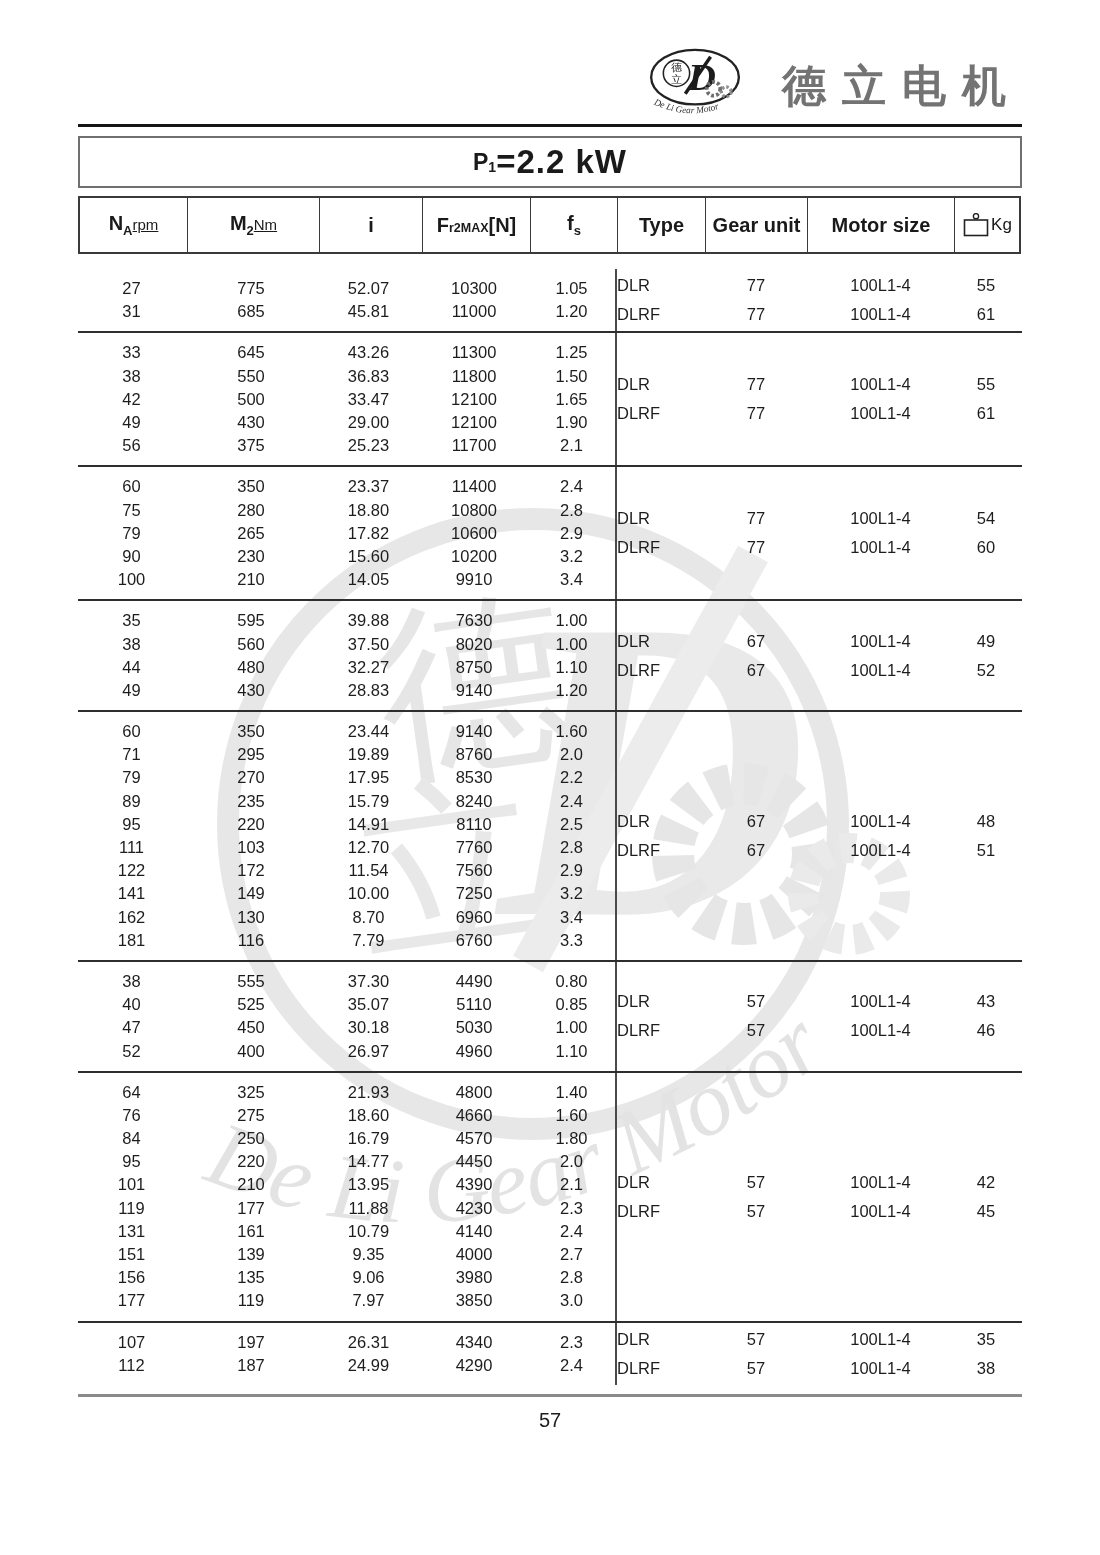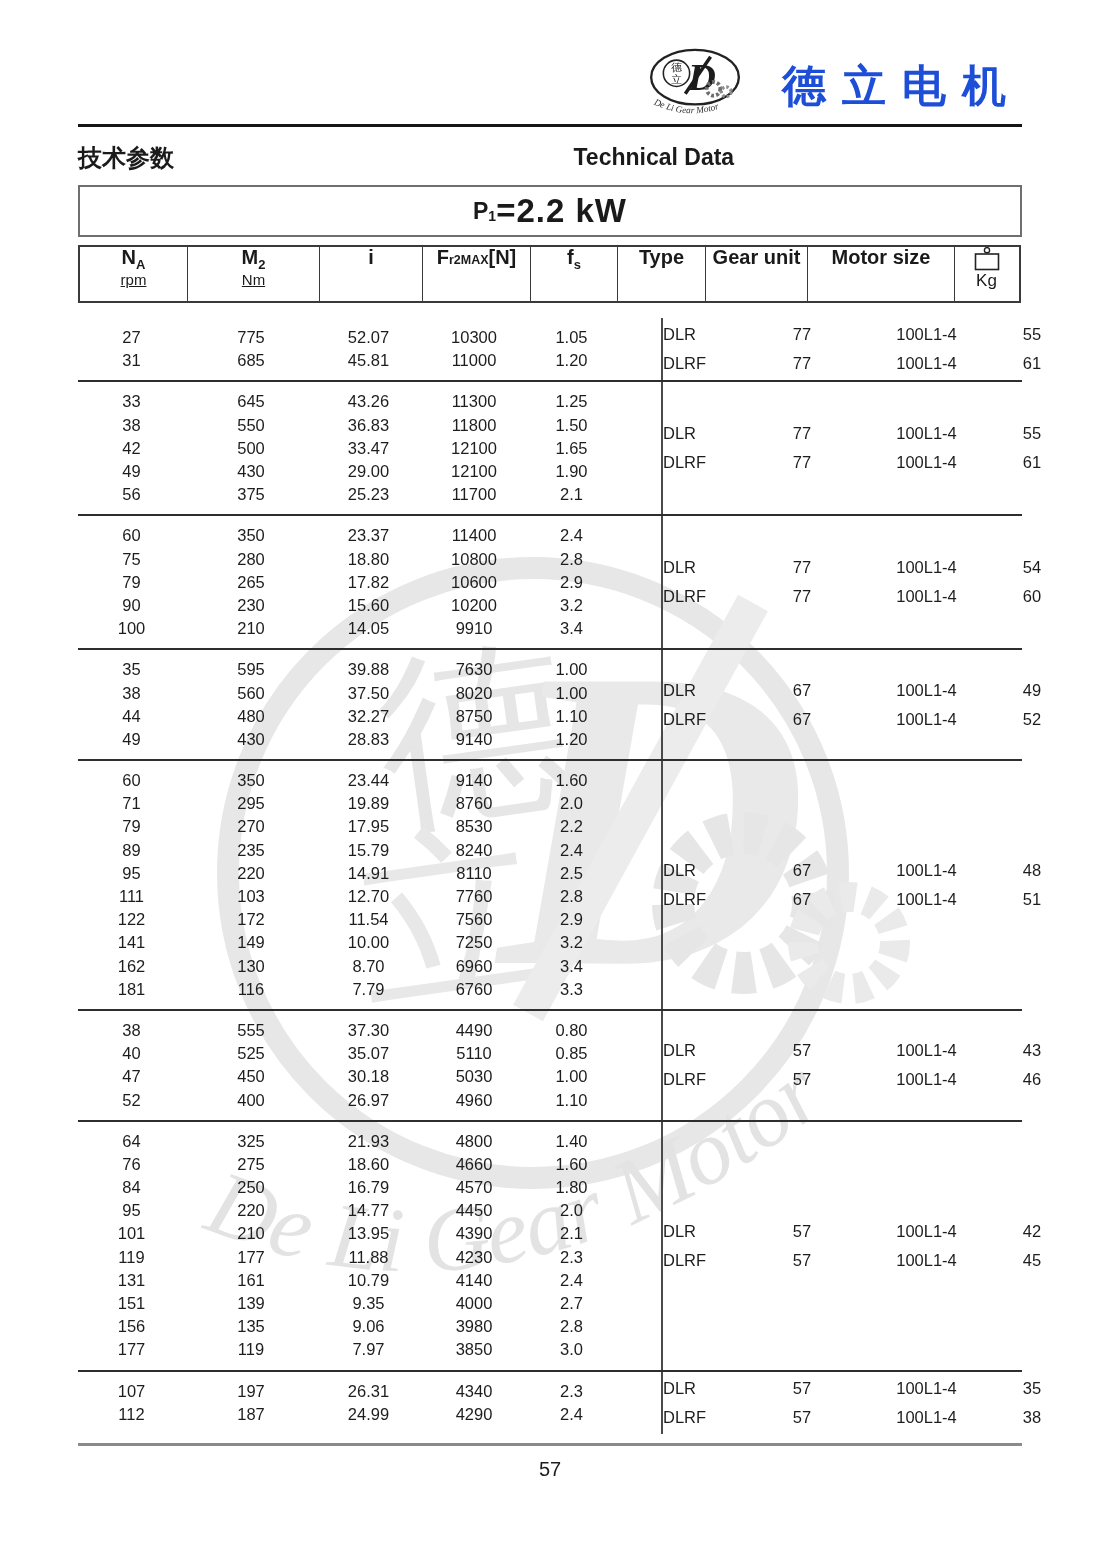--- a/index.html
+++ b/index.html
@@ -8,21 +8,21 @@
     background:#ffffff; overflow:hidden;
     font-family:"Liberation Sans", sans-serif; color:#1a1a1a;
   }
   .content { position:absolute; left:78px; top:0; width:944px; }
 
   
   .brand-row { margin-top:46px; height:74px; display:flex; justify-content:flex-end; align-items:center; gap:28px; }
   .logo-svg { width:118px; height:76px; }
   .brand-name {
     font-family:"DejaVu Sans", sans-serif; font-weight:bold;
-    font-size:44px; letter-spacing:16px; color:#1d4ed8; line-height:1; padding-top:6px;
+    font-size:44px; letter-spacing:16px; color:#737373; line-height:1; padding-top:6px;
   }
   .top-rule { border-top:3px solid #151515; margin-top:4px; }
 
   
   .section-row { position:relative; height:36px; margin-top:13px; }
   .sec-cn { position:absolute; left:0; top:2px; font-size:24px; font-weight:bold;
             font-family:"DejaVu Sans", sans-serif; }
   .sec-en { position:absolute; left:61%; top:4px; transform:translateX(-50%);
             font-size:23px; font-weight:bold; }
 
@@ -31,35 +31,35 @@
                display:flex; align-items:center; justify-content:center; }
   .power-p   { font-size:23px; font-weight:bold; }
   .power-sub { font-size:14px; font-weight:bold; position:relative; top:5px; }
   .power-val { font-size:33px; font-weight:bold; letter-spacing:1px; }
 
   
   .thead { margin-top:8px; width:943px; box-sizing:border-box;
            border:2px solid #3a3a3a; display:grid; height:58px;
            grid-template-columns:107px 132px 103px 108px 87px 88px 102px 147px 64px; }
   .th { border-left:1.5px solid #3a3a3a; box-sizing:border-box;
-        display:flex; flex-direction:column; align-items:center; }
+        display:flex; align-items:center; justify-content:center; }
   .th:first-child { border-left:none; }
   .th-main { font-size:20px; font-weight:bold; line-height:1.05; }
   .th-main sub { font-size:13px; font-weight:bold; }
   .th-sub { font-size:15px; line-height:1.1;text-decoration:underline; }
   .fr-sub { font-size:12.5px; font-weight:bold; }
   .kg-cell { gap:0; }
   .kg-icon { width:30px; height:24px; }
   .kg-label { font-size:17px; }
 
   
   .data-area { position:relative; margin-top:15px; }
   .watermark { position:absolute; left:55px; top:225px; width:830px; height:810px; pointer-events:none; }
   .groups { position:relative; }
-  .group { display:flex; border-bottom:2px solid #2e2e2e;gap:46px; }
+  .group { display:flex; border-bottom:2px solid #2e2e2e; }
   .group:last-child { border-bottom:none; }
   .g-left { width:537px; padding:8px 0; }
   .g-row { display:grid; grid-template-columns:107px 132px 103px 108px 87px;
            height:23.2px; align-items:center; }
   .num-cell { text-align:center; font-size:16.5px; color:#1d1d1d; }
   .g-right { width:405px; box-sizing:border-box; border-left:2px solid #4a4a4a;
              display:flex; flex-direction:column; justify-content:center; }
   .m-row { display:grid; grid-template-columns:88px 102px 147px 64px;
            height:29px; align-items:center; }
   .m-cell { text-align:center; font-size:16.5px; color:#1d1d1d; }
@@ -87,24 +87,20 @@
         <circle cx="92" cy="48" r="5" fill="none" stroke="#8d8d8d" stroke-width="3.4" stroke-dasharray="2.6 2"></circle>
         <path id="logoArc" d="M 12 58 Q 60 84 108 54" fill="none"></path>
         <text font-size="9.5" font-style="italic" fill="#333" font-family="Liberation Serif, serif">
           <textPath href="#logoArc" startOffset="6">De Li Gear Motor</textPath>
         </text>
       </svg>
       <div class="brand-name">德立电机</div>
     </div>
     <div class="top-rule"></div>
 
-    <div class="section-row">
-      <div class="sec-cn">技术参数</div>
-      <div class="sec-en">Technical Data</div>
-    </div>
 
     <div class="power-box">
       <span class="power-p">P</span>
         <span class="power-sub">1</span>
         <span class="power-val">=2.2 kW</span>
     </div>
 
     <div class="thead">
       <div class="th">
         <div class="th-main"><span>N</span><sub>A</sub></div>

